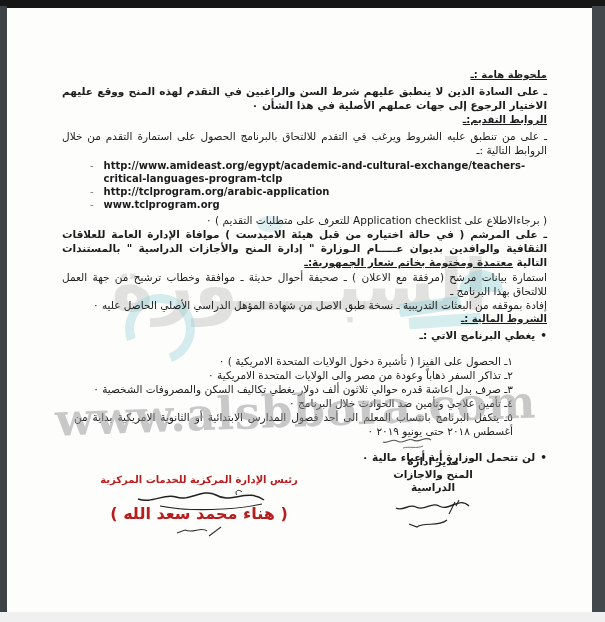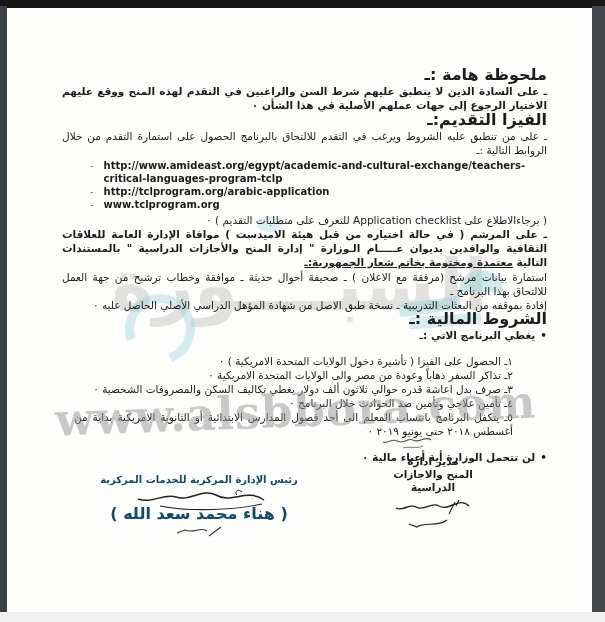--- a/index.html
+++ b/index.html
@@ -26,42 +26,42 @@
   .wm-arc{position:absolute;left:452px;top:262px;width:44px;height:22px;
           background:rgba(150,210,215,0.45);border-radius:44px 44px 0 0;z-index:1;}
   .wm-swirl{position:absolute;left:118px;top:286px;width:52px;height:52px;border:9px solid rgba(150,210,215,0.40);
             border-radius:50%;border-bottom-color:transparent;transform:rotate(25deg);z-index:1;}
   .wm-dot{position:absolute;left:250px;top:208px;width:26px;height:16px;
           background:rgba(150,210,215,0.30);border-radius:50%;z-index:1;}
 
   
   .content{position:absolute;left:55px;right:45px;top:60px;z-index:2;direction:rtl;
            text-align:justify;color:#1c1c1c;font-size:10.5px;line-height:14px;}
-  .h-u{font-weight:bold;margin:0 0 2px 0;font-size:16px;}
+  .h-u{font-weight:bold;text-decoration:underline;margin:0 0 2px 0;font-size:10px;}
   .p-bold{font-weight:bold;margin:0 0 1px 0;}
   .p-norm{font-weight:normal;margin:0;}
   .links{direction:ltr;text-align:left;padding-left:28px;font-size:10px;line-height:13px;
          font-weight:bold;margin:2px 0;}
   .link-row{display:flex;gap:10px;align-items:flex-start;}
   .link-dash{color:#777;font-weight:normal;}
   .link-url{overflow-wrap:anywhere;word-break:break-word;}
   .one-line{white-space:nowrap;overflow:visible;}
   .deadline{font-weight:bold;text-decoration:underline;margin:1px 0;}
   .u-part{text-decoration:underline;}
   .items{font-weight:normal;padding-right:22px;margin:12px;}
   .bullet-line{font-weight:bold;margin:1px 0;}
   .bullet-line .bul{margin-left:5px;}
   .covers{}
 
   
   .handnote{position:absolute;left:372px;top:424px;z-index:2;}
   .sig-right{position:absolute;left:370px;top:447px;width:112px;text-align:center;direction:rtl;
              z-index:2;font-weight:bold;font-size:10.5px;line-height:13px;color:#1c1c1c;}
   .sig-left{position:absolute;left:92px;top:466px;width:200px;text-align:center;direction:rtl;
-            z-index:2;font-weight:bold;color:#0c4a6e;}
+            z-index:2;font-weight:bold;color:#b91c1c;}
   .sig-left .title{font-size:10px;line-height:12px;white-space:nowrap;}
   .sig-left .name{font-size:16px;margin-top:-8px;}
   svg.sig{display:block;margin:0 auto;}
 </style>
 </head>
 <body>
 
 <div class="screen">
   <div class="border-top"></div>
   <div class="border-left"></div>
@@ -75,21 +75,21 @@
     <div class="wm-book1"></div>
     <div class="wm-book2"></div>
     <div class="wm-swirl"></div>
     <div class="wm-dot"></div>
     <div class="wm-url">www.alsbbora.com</div>
 
     <div class="content">
       <div class="h-u">ملحوظة هامة :ـ</div>
       <div class="p-bold">ـ على السادة الذين لا ينطبق عليهم شرط السن والراغبين في التقدم لهذه المنح ووقع عليهم الاختيار الرجوع إلى جهات عملهم الأصلية في هذا الشأن ٠</div>
 
-      <div class="h-u">الفيزا التقديم:ـ</div>
+      <div class="h-u">الروابط التقديم:ـ</div>
       <div class="p-norm">ـ على من تنطبق عليه الشروط ويرغب في التقدم للالتحاق بالبرنامج الحصول على استمارة التقدم من خلال الروابط التالية :ـ</div>
 
       <div class="links">
         <div class="link-row">
           <span class="link-dash">-</span>
           <span class="link-url">http://www.amideast.org/egypt/academic-and-cultural-exchange/teachers-critical-languages-program-tclp</span>
         </div>
         <div class="link-row">
           <span class="link-dash">-</span>
           <span class="link-url">http://tclprogram.org/arabic-application</span>

